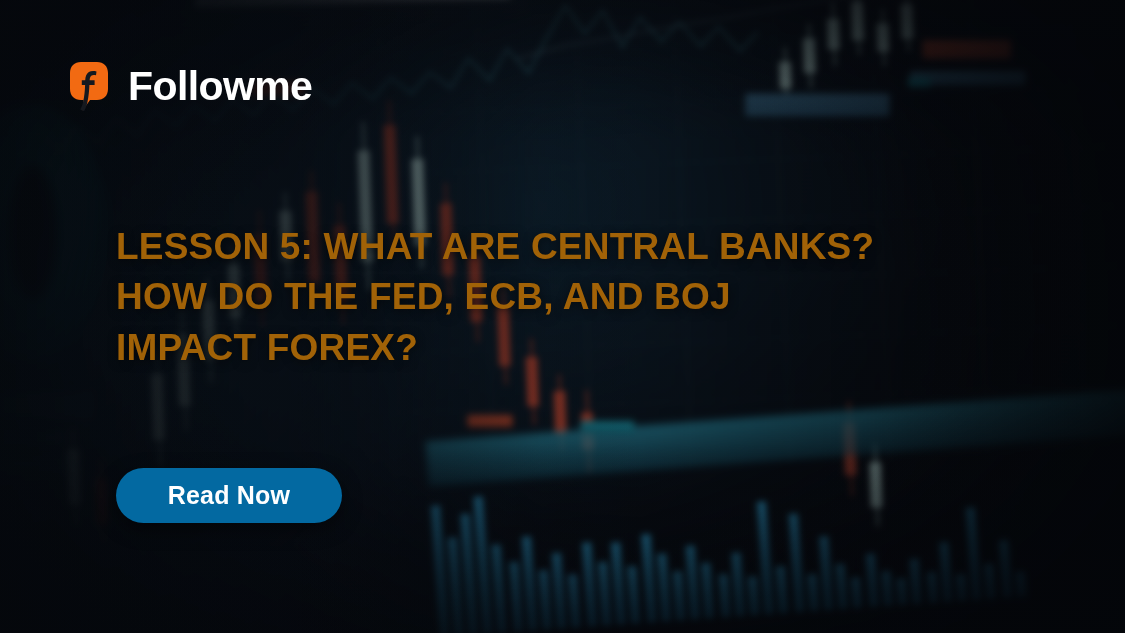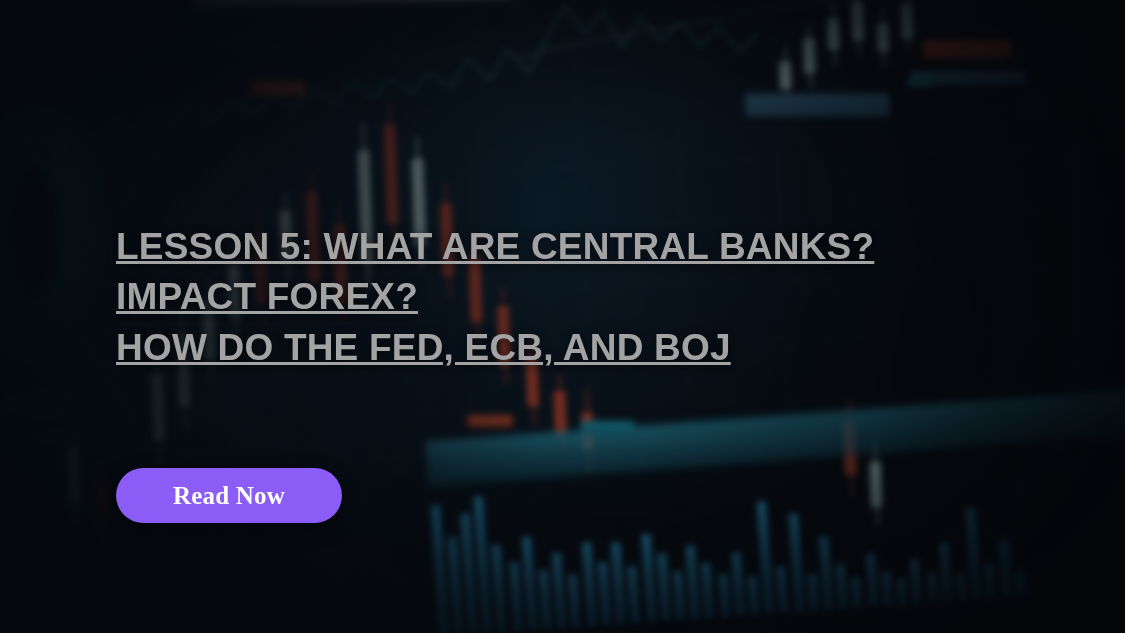--- a/index.html
+++ b/index.html
@@ -355,25 +355,34 @@
     <div class="tag-teal" style="left:620px;top:458px;width:52px;height:12px;"></div>
     <div class="tag-red" style="left:510px;top:452px;width:44px;height:12px;"></div>
     <div class="tag-red" style="left:300px;top:128px;width:52px;height:14px;"></div>
   </div>
 
   <div class="scrim-left"></div>
   <div class="vignette"></div>
 
   <div class="content">
 
+    <div class="brand">
+      <span class="brand-mark">
+        <svg width="52" height="52" viewBox="0 0 52 52" aria-hidden="true">
+          <path d="M10 13 C10 6.4 14.4 2 21 2 L37 2 C43.6 2 48 6.4 48 13 L48 29 C48 35.6 43.6 40 37 40 L30 40 L22.5 50.5 L23.5 40 L21 40 C14.4 40 10 35.6 10 29 Z" fill="#f26a12"></path>
+          <path d="M36.5 11.5 C31.5 10.2 27.8 11.6 26.2 15.2 C25.6 16.6 25.3 18.4 25.2 20.2 L21.8 20.2 L21.8 25.0 L25.1 25.0 C24.9 30.5 24.4 36.6 23.0 42.2 C22.3 45.2 21.4 47.6 20.2 49.6 L24.0 51.2 C25.6 48.6 26.7 45.6 27.4 42.2 C28.7 36.2 29.2 30.3 29.4 25.0 L34.6 25.0 L34.6 20.2 L29.6 20.2 C29.7 18.9 29.9 17.8 30.3 17.0 C31.2 15.1 33.0 14.5 36.0 15.3 Z" fill="#15191f"></path>
+        </svg>
+      </span>
+      <span class="brand-name">Followme</span>
+    </div>
 
     <div class="copy">
-      <div class="headline" style="color:#a3a3a3;text-decoration:underline;">
+      <div class="headline" style="color:#a16207;">
         <span class="hl-line">LESSON 5: WHAT ARE CENTRAL BANKS?</span>
+        <span class="hl-line">HOW DO THE FED, ECB, AND BOJ</span>
         <span class="hl-line">IMPACT FOREX?</span>
-        <span class="hl-line">HOW DO THE FED, ECB, AND BOJ</span>
       </div>
     </div>
 
-    <button class="cta" style="background:#8b5cf6;font-family:Liberation Serif, serif;">Read Now</button>
+    <button class="cta" style="background:#0369a1;">Read Now</button>
 
   </div>
 </div>
 
 </body></html>

